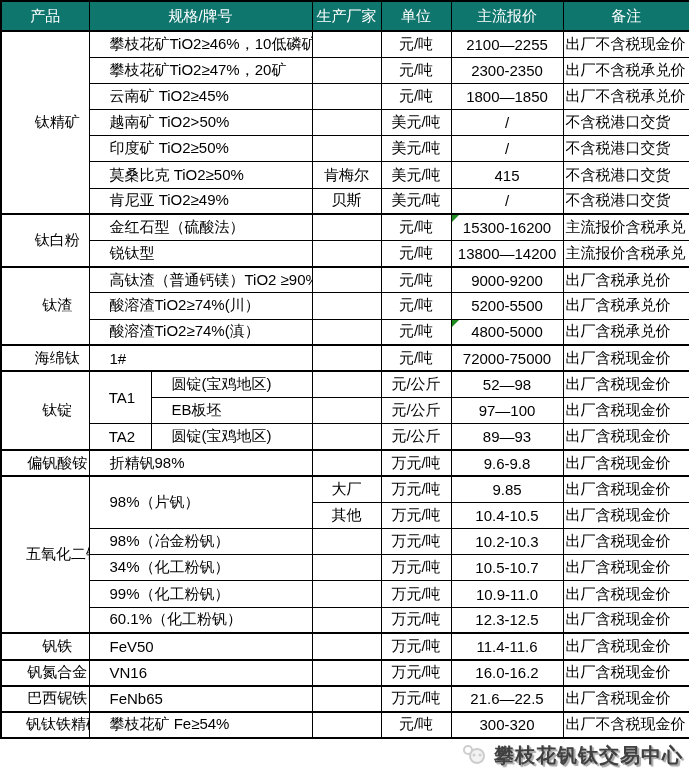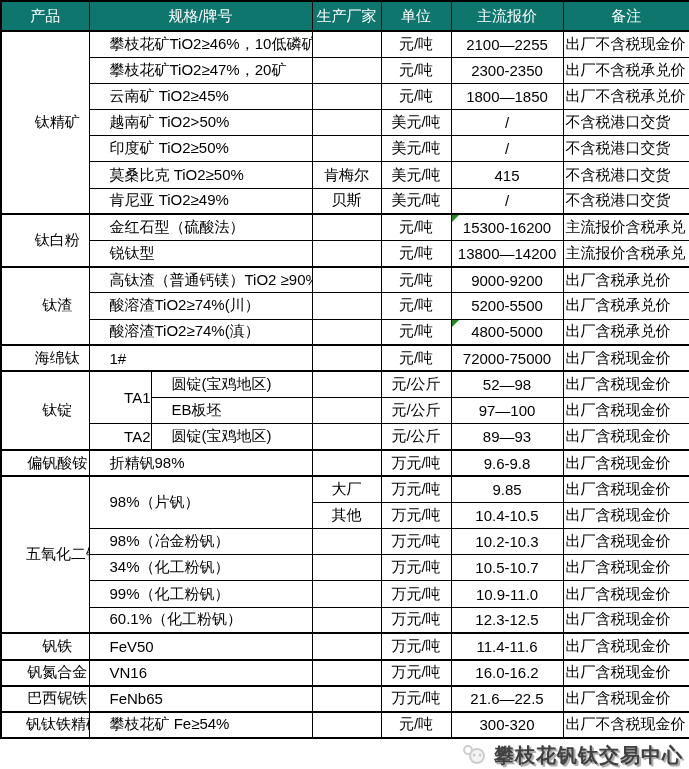--- a/index.html
+++ b/index.html
@@ -4,21 +4,21 @@
 <style>
   html,body{margin:0;padding:0;background:#ffffff;}
   body{width:689px;font-family:"Liberation Sans","DejaVu Sans",sans-serif;color:#000;}
   table{border-collapse:collapse;table-layout:fixed;width:689px;border:2px solid #000;}
   th,td{border:1px solid #000;overflow:hidden;white-space:nowrap;font-size:15px;padding:0;}
   thead tr{height:30px;}
   tbody tr{height:26.2px;}
   th{background:#0f766e;color:#ffffff;font-weight:normal;text-align:center;}
   td.product{text-align:center;padding-left:24px;}
   td.spec,td.spec-variant{text-align:left;padding-left:20px;}
-  td.spec-grade{text-align:right;padding-left:4px;}
+  td.spec-grade{text-align:center;padding-left:4px;}
   td.maker,td.unit,td.price{text-align:center;}
   td.note{text-align:left;padding-left:2px;}
   tr.sect td{border-top:2px solid #000;}
   thead th{border-bottom:2px solid #000;}
   td.price{position:relative;}
   .tri{position:absolute;top:0;left:0;width:0;height:0;
        border-top:7px solid #1f8a1f;border-right:7px solid transparent;}
   .footer{width:689px;height:32px;display:flex;align-items:center;
           justify-content:flex-end;padding-right:6px;box-sizing:border-box;}
   .watermark{font-size:20px;font-weight:bold;letter-spacing:1px;color:#404040;

